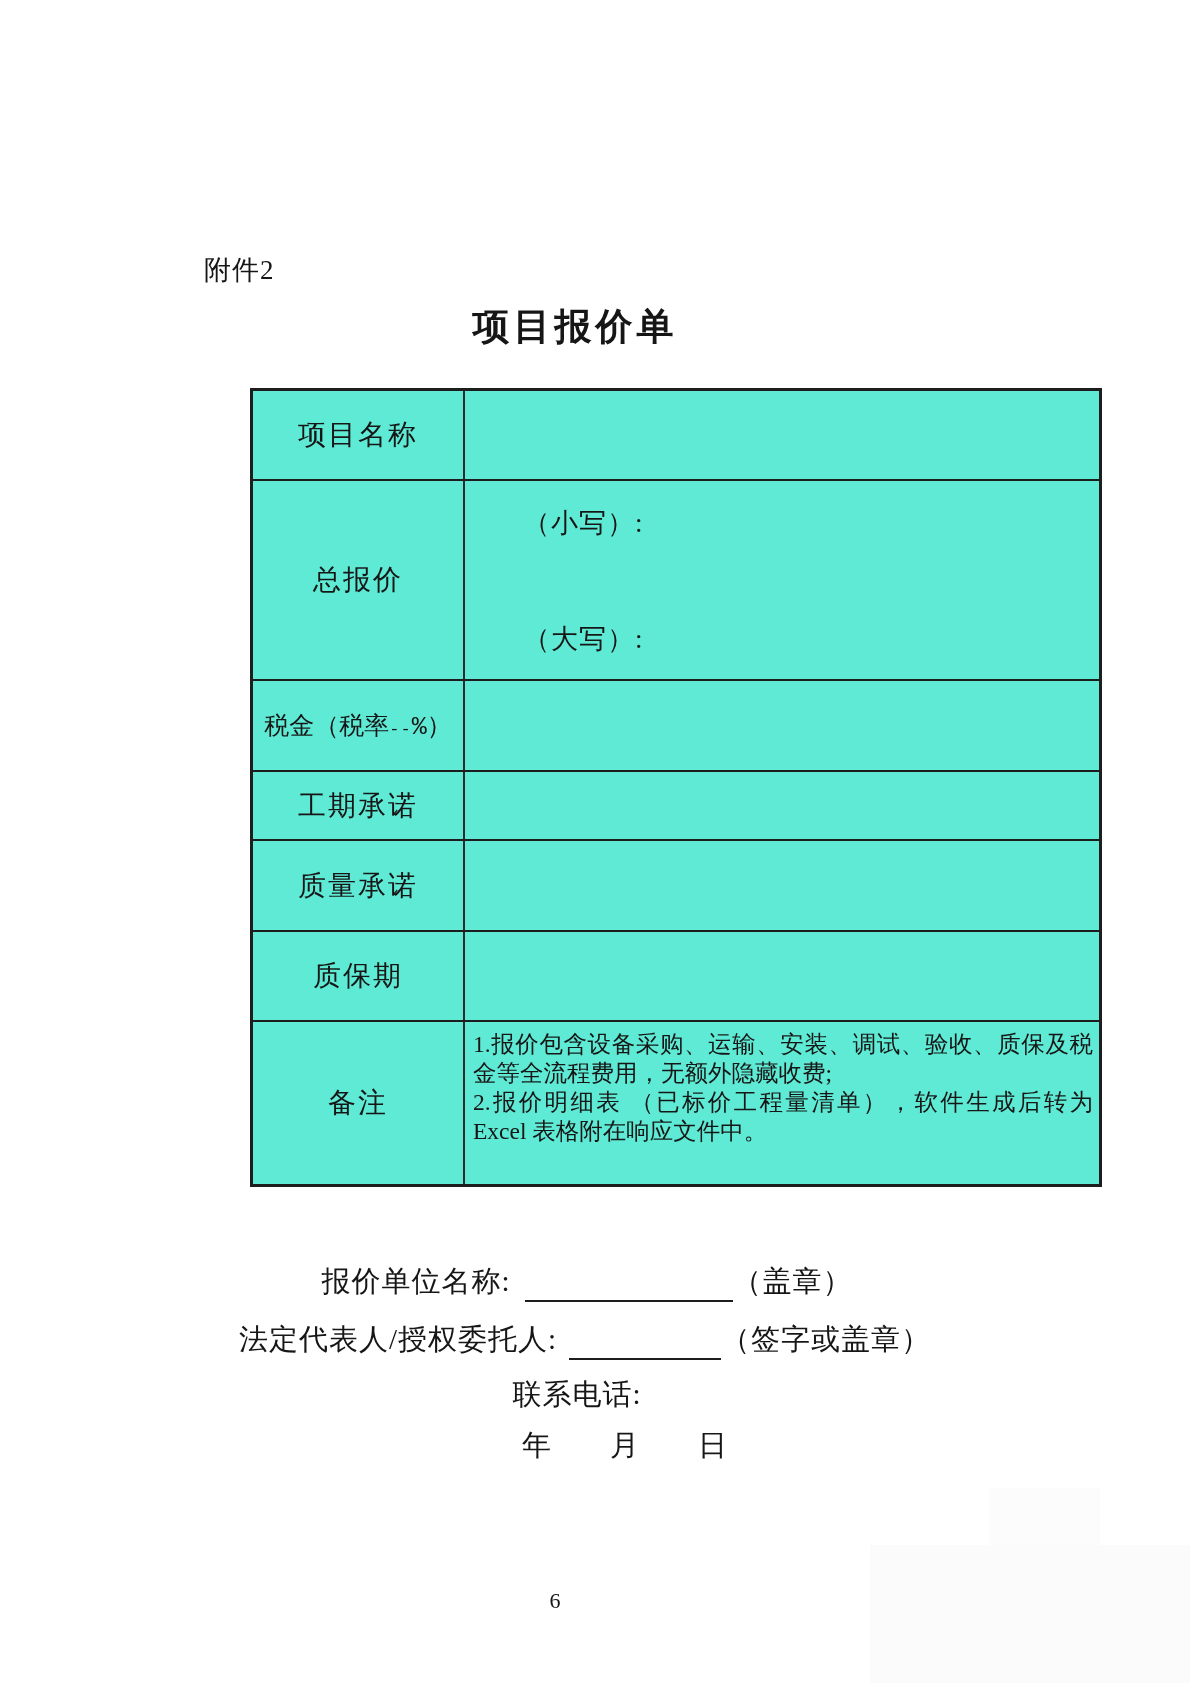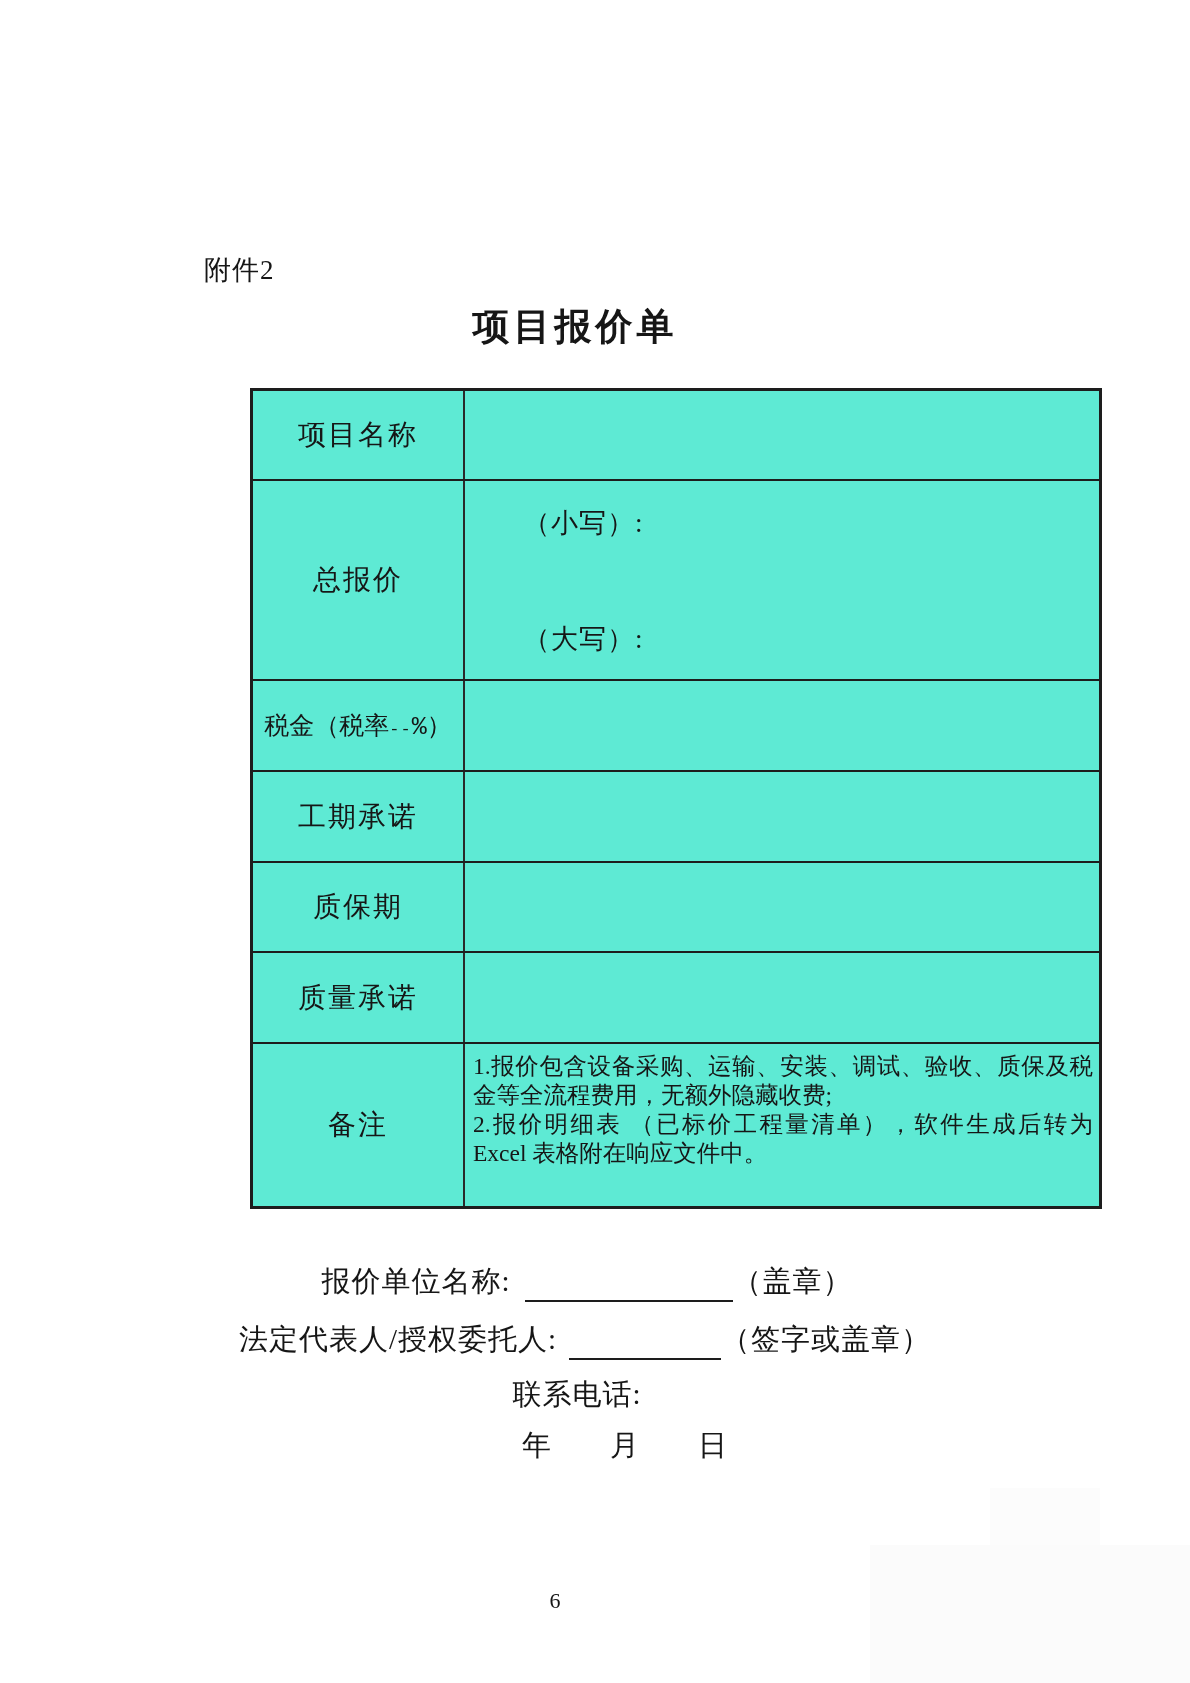--- a/index.html
+++ b/index.html
@@ -84,21 +84,21 @@
     text-align: center;
   }
   .t-content {
     flex: 1;
     box-sizing: border-box;
     position: relative;
   }
   .row-h1 { height: 90px; }
   .row-h2 { height: 200px; }
   .row-h3 { height: 91px; }
-  .row-h4 { height: 91px; }
+  .row-h4 { height: 69px; }
   .row-h5 { height: 91px; }
   .row-h6 { height: 90px; }
   .row-h7 { height: 162px; }
 
   .tax-label {
     font-size: 25px;
     letter-spacing: 0px;
     white-space: nowrap;
     font-family: Liberation Mono, monospace;
   }
@@ -198,27 +198,27 @@
           <span>%）</span>
         </div>
       <div class="t-content"></div>
     </div>
 
     <div class="t-row row-h4">
       <div class="t-label">工期承诺</div>
       <div class="t-content"></div>
     </div>
 
+    <div class="t-row row-h5">
+      <div class="t-label">质量承诺</div>
+      <div class="t-content"></div>
+    </div>
+
     <div class="t-row row-h6">
       <div class="t-label">质保期</div>
-      <div class="t-content"></div>
-    </div>
-
-    <div class="t-row row-h5">
-      <div class="t-label">质量承诺</div>
       <div class="t-content"></div>
     </div>
 
     <div class="t-row row-h7">
       <div class="t-label">备注</div>
       <div class="t-content notes-cell">
         <p>1.报价包含设备采购、运输、安装、调试、验收、质保及税金等全流程费用，无额外隐藏收费;</p>
         <p>2.报价明细表 （已标价工程量清单），软件生成后转为 Excel 表格附在响应文件中。</p>
       </div>
     </div>

